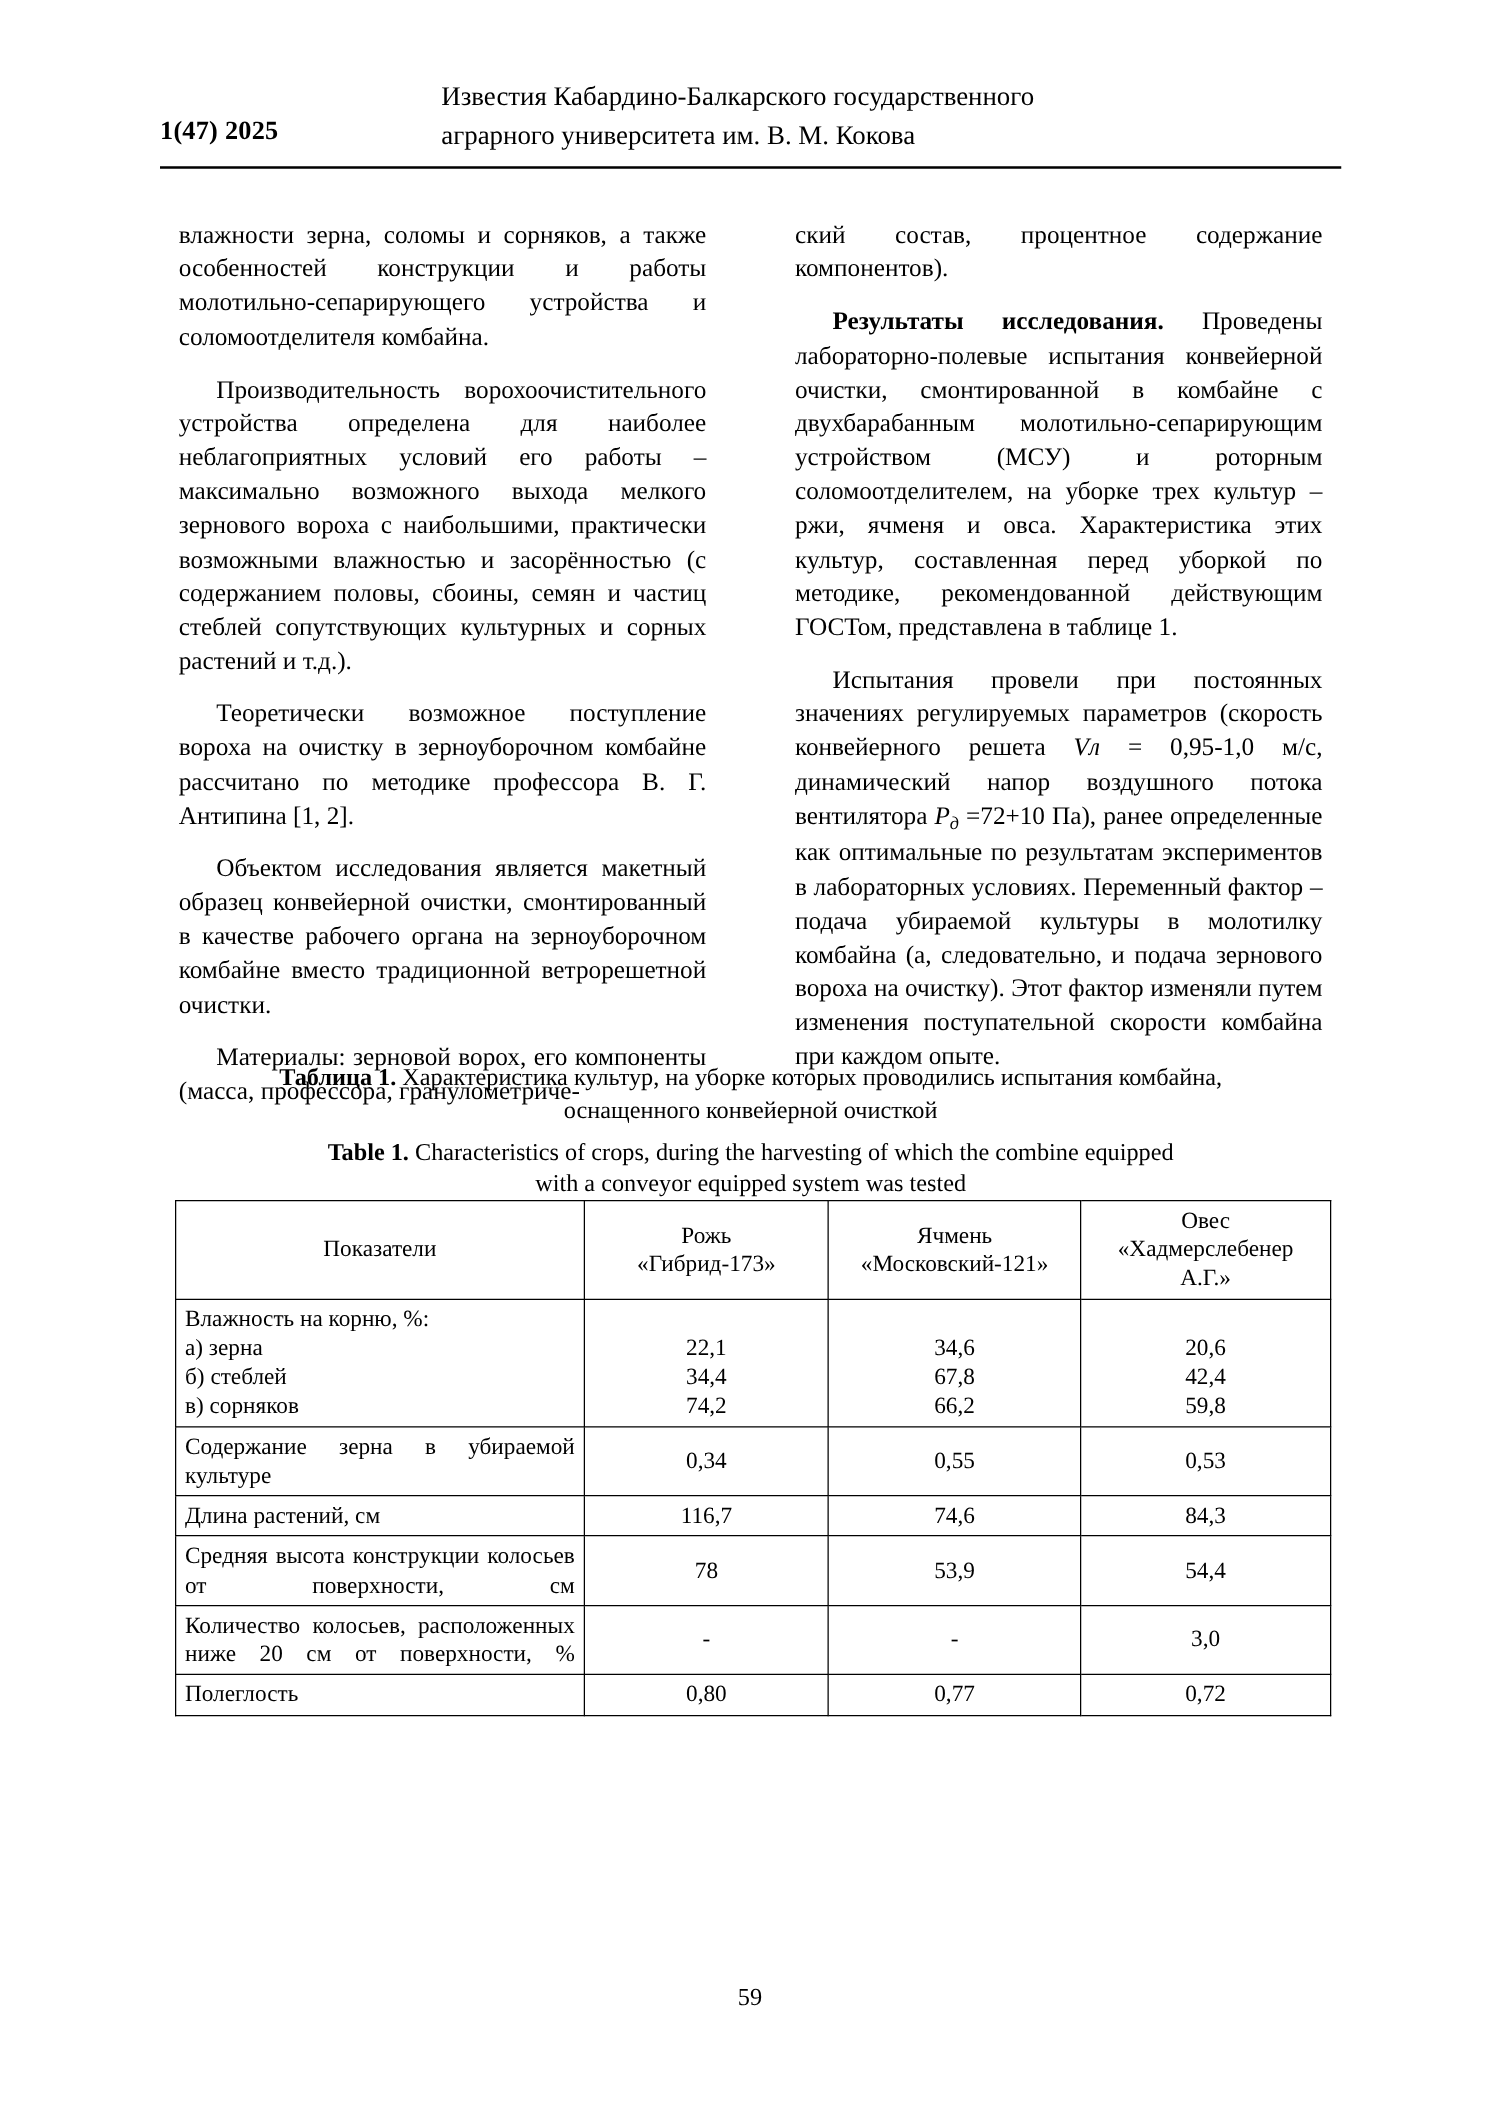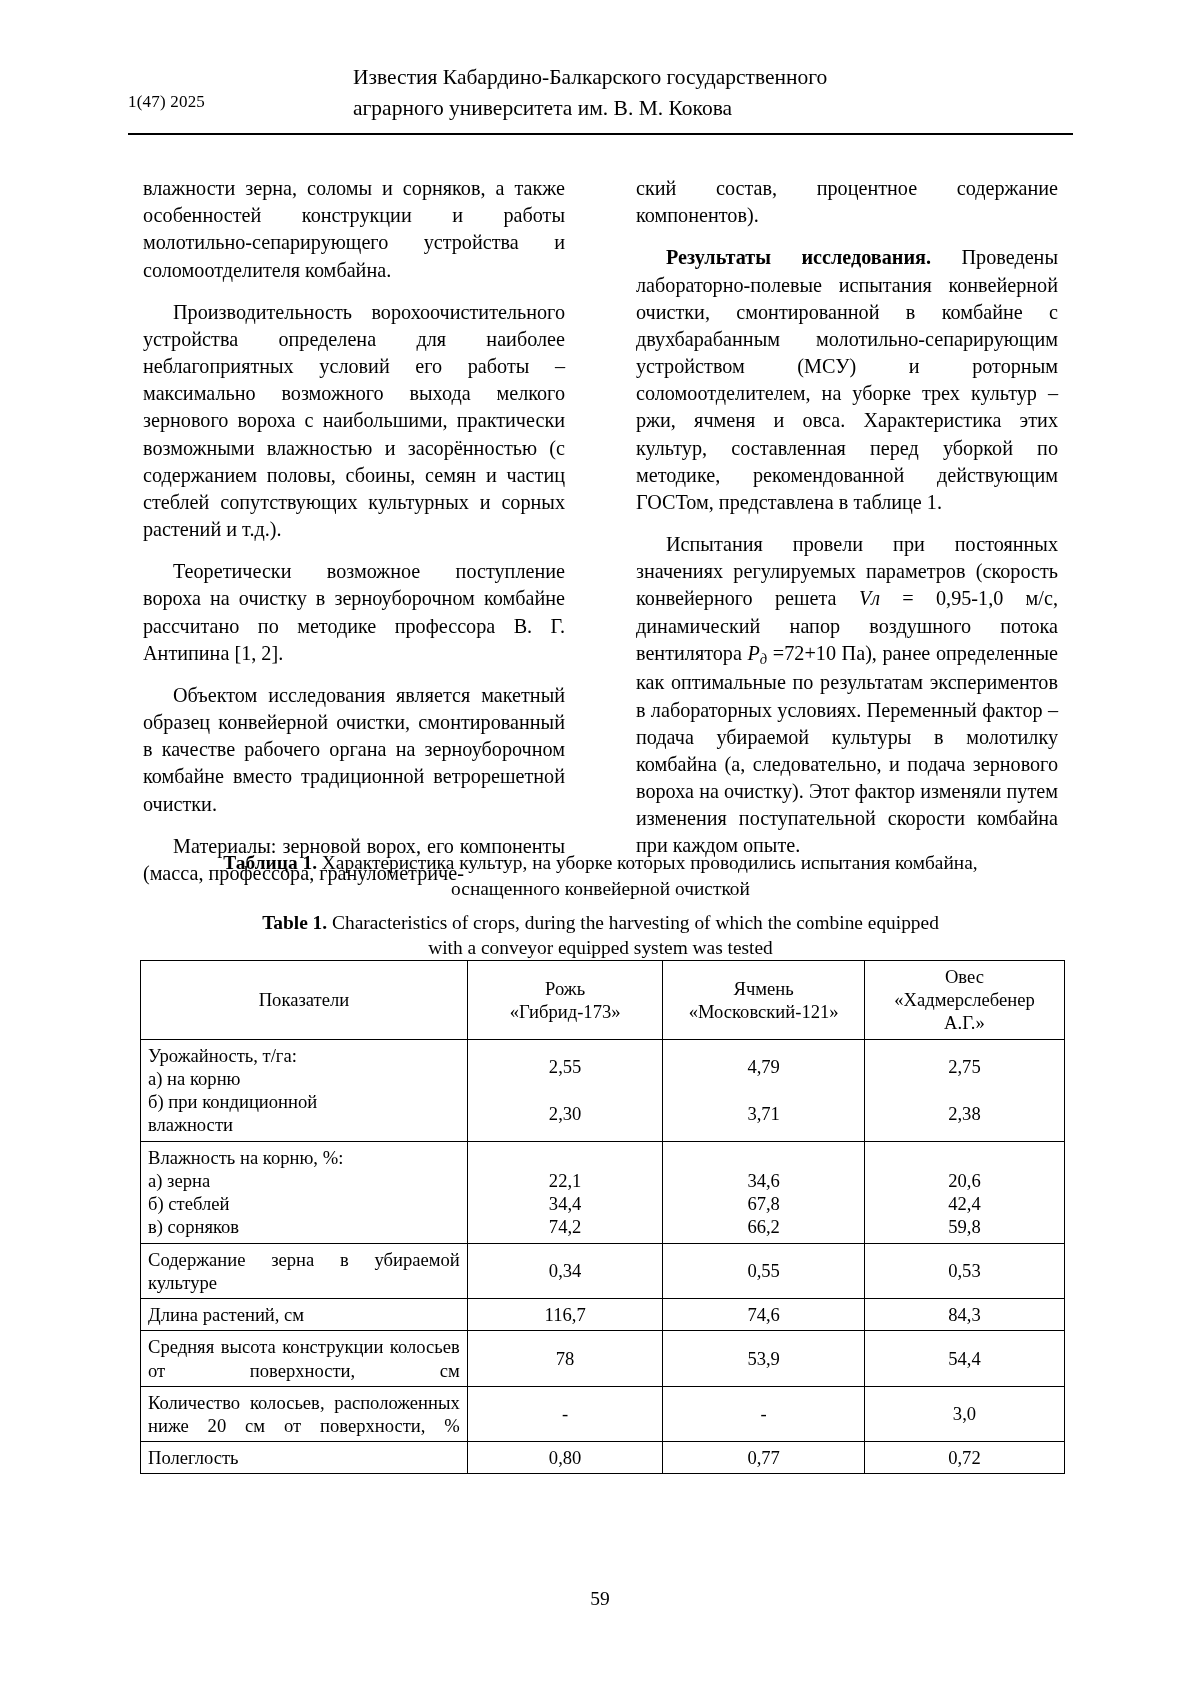--- a/index.html
+++ b/index.html
@@ -26,22 +26,22 @@
   .header {
     position: absolute;
     left: 128px;
     top: 62px;
     width: 945px;
     display: flex;
     align-items: flex-start;
     justify-content: space-between;
   }
   .header-issue {
-    font-size: 17px;
-    font-weight: normal;
+    font-size: 21px;
+    font-weight: bold;
     letter-spacing: 0.2px;
     padding-top: 30px;
     white-space: nowrap;
   }
   .header-title {
     text-align: left;
     font-size: 21.5px;
     line-height: 1.42;
     width: 720px;
   }
@@ -187,35 +187,20 @@
           <th class="multiline">Показатели</th>
           <th class="multiline">Рожь
 «Гибрид-173»</th>
           <th class="multiline">Ячмень
 «Московский-121»</th>
           <th class="multiline">Овес
 «Хадмерслебенер А.Г.»</th>
         </tr>
       </thead>
       <tbody id="tbody">
-          <tr>
-            <td class="label multiline plain">Урожайность, т/га:
-а) на корню
-б) при кондиционной
-     влажности</td>
-            <td class="val multiline">2,55
-
-2,30</td>
-            <td class="val multiline">4,79
-
-3,71</td>
-            <td class="val multiline">2,75
-
-2,38</td>
-          </tr>
           <tr>
             <td class="label multiline plain">Влажность на корню, %:
 а)  зерна
 б) стеблей
 в) сорняков</td>
             <td class="val multiline">
 22,1
 34,4
 74,2</td>
             <td class="val multiline">

